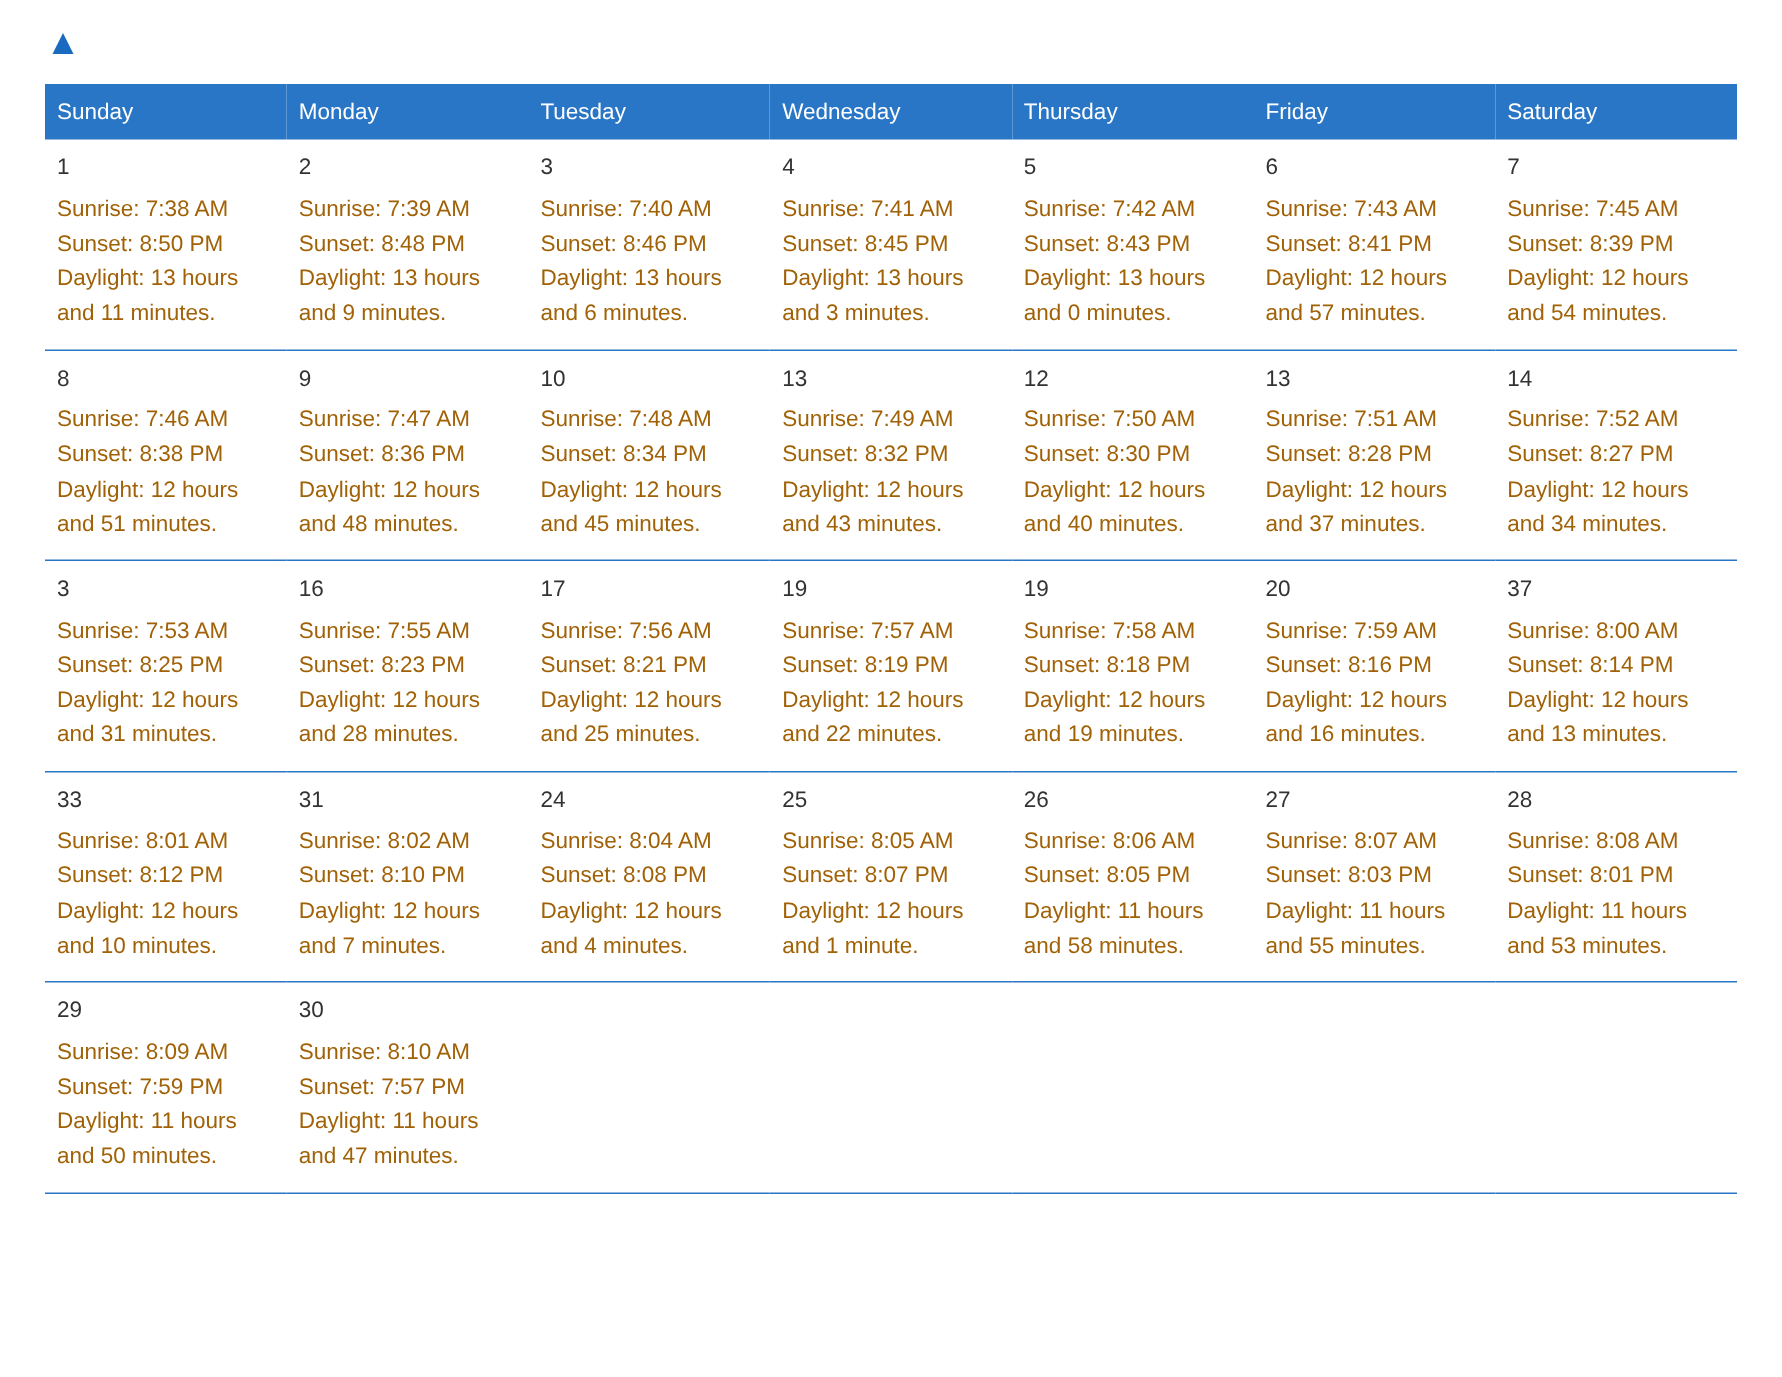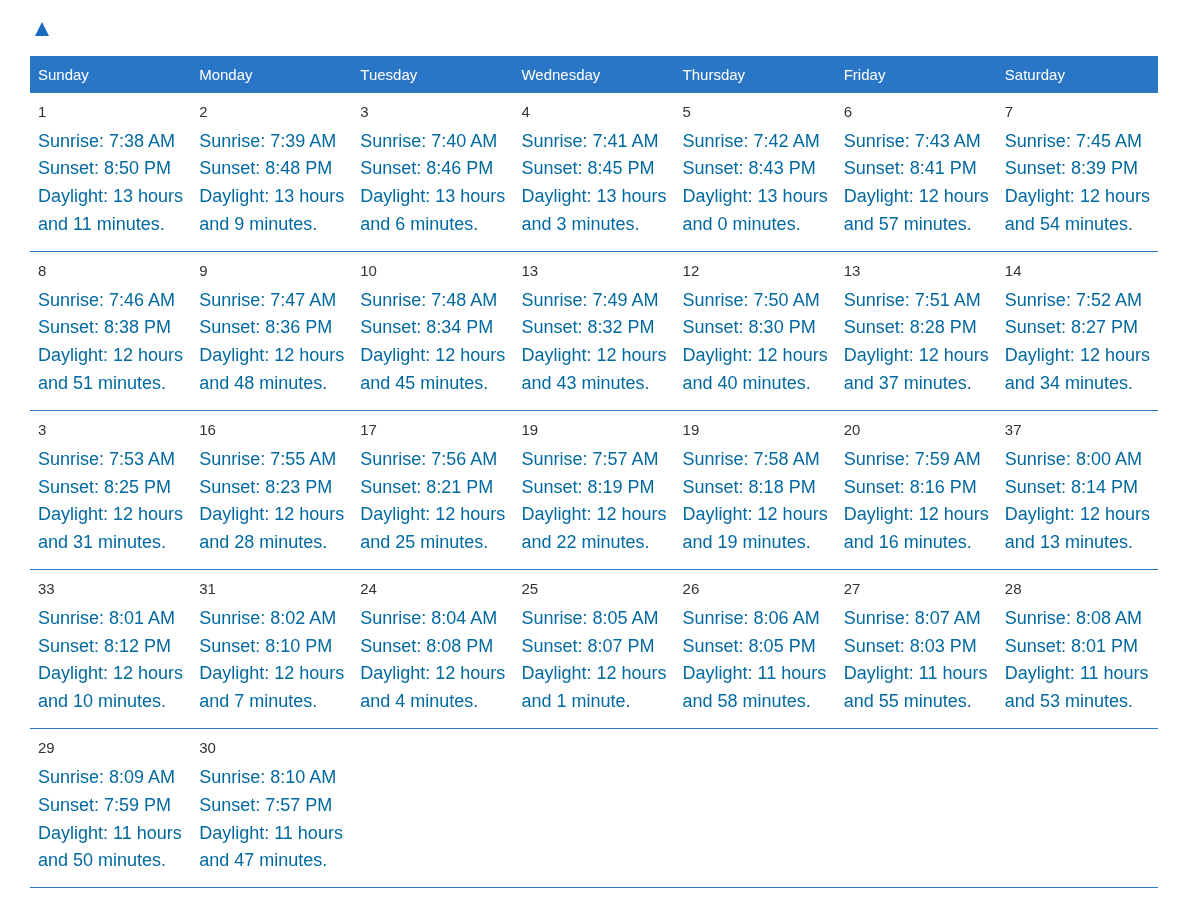--- a/index.html
+++ b/index.html
@@ -75,23 +75,23 @@
       color: #333;
       line-height: 1.5;
     }
     .day-num {
       font-size: 15px;
       font-weight: normal;
       display: block;
       margin-bottom: 4px;
     }
     .day-info {
-      font-size: 18px;
+      font-size: 15px;
       line-height: 1.55;
-      color: #0369a1;
+      color: #a16207;
     }
   </style>
 </head>
 <body>
 
 <div class="header">
   <div class="logo-wrapper">
     <div class="logo-line1">
       <span class="logo-text"></span>
       <svg width="22" height="22" viewBox="0 0 22 22" style="margin-left:1px; margin-top:-2px;">

